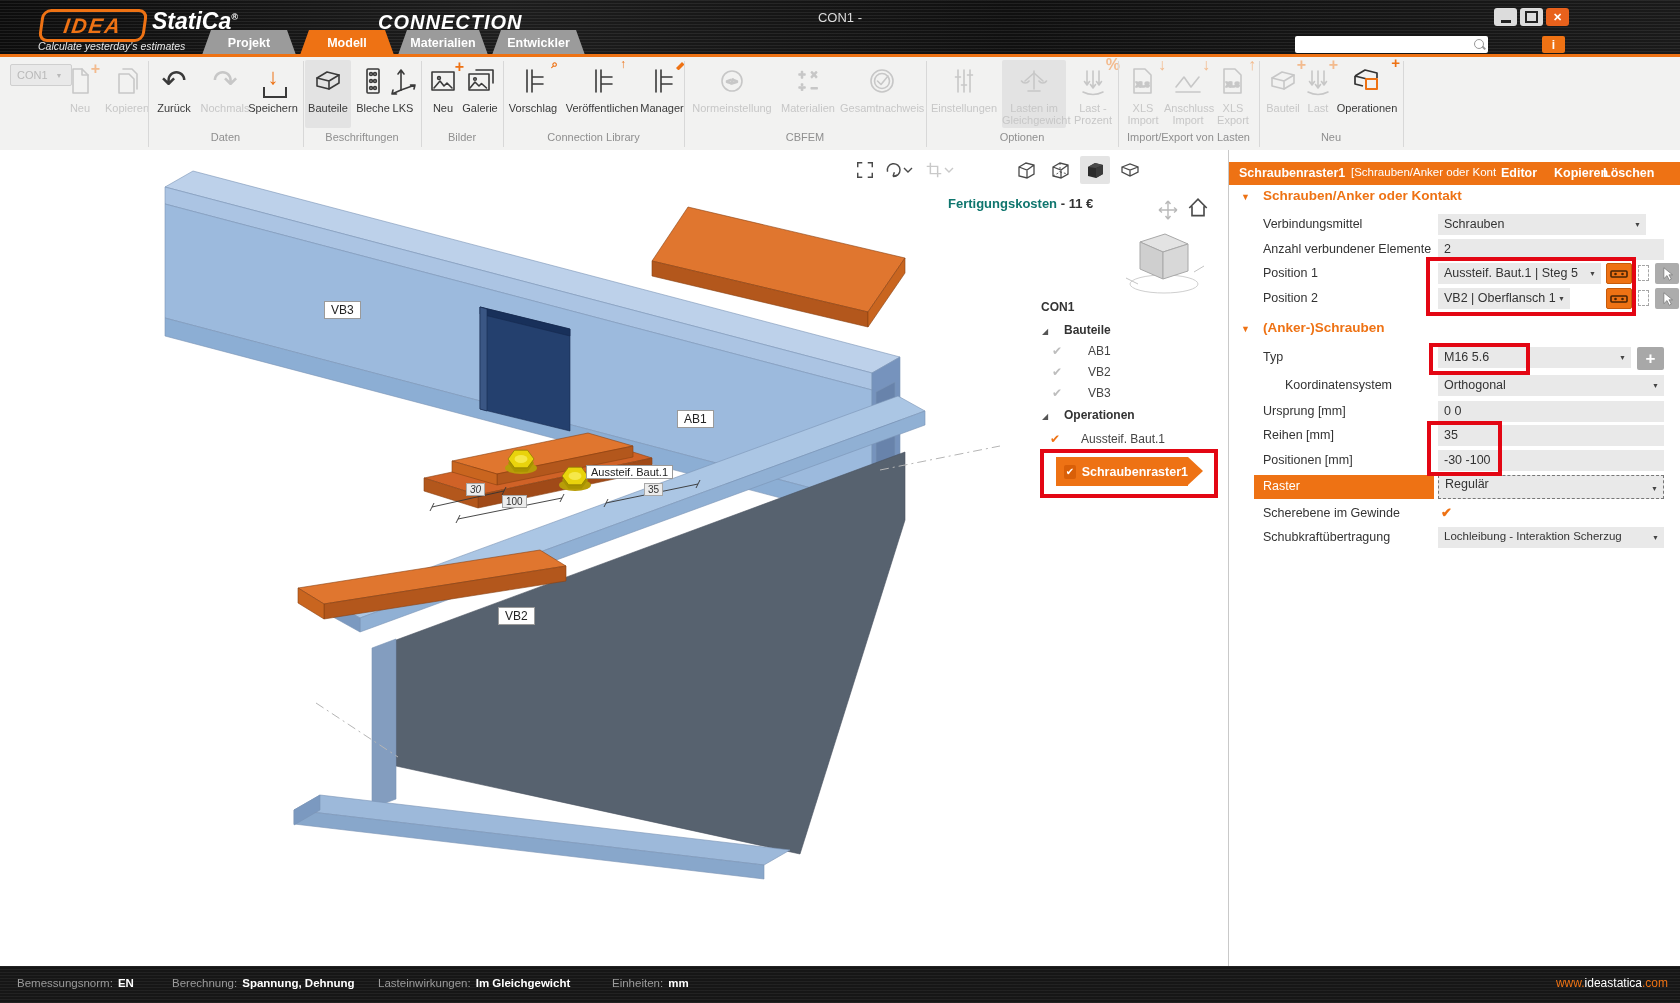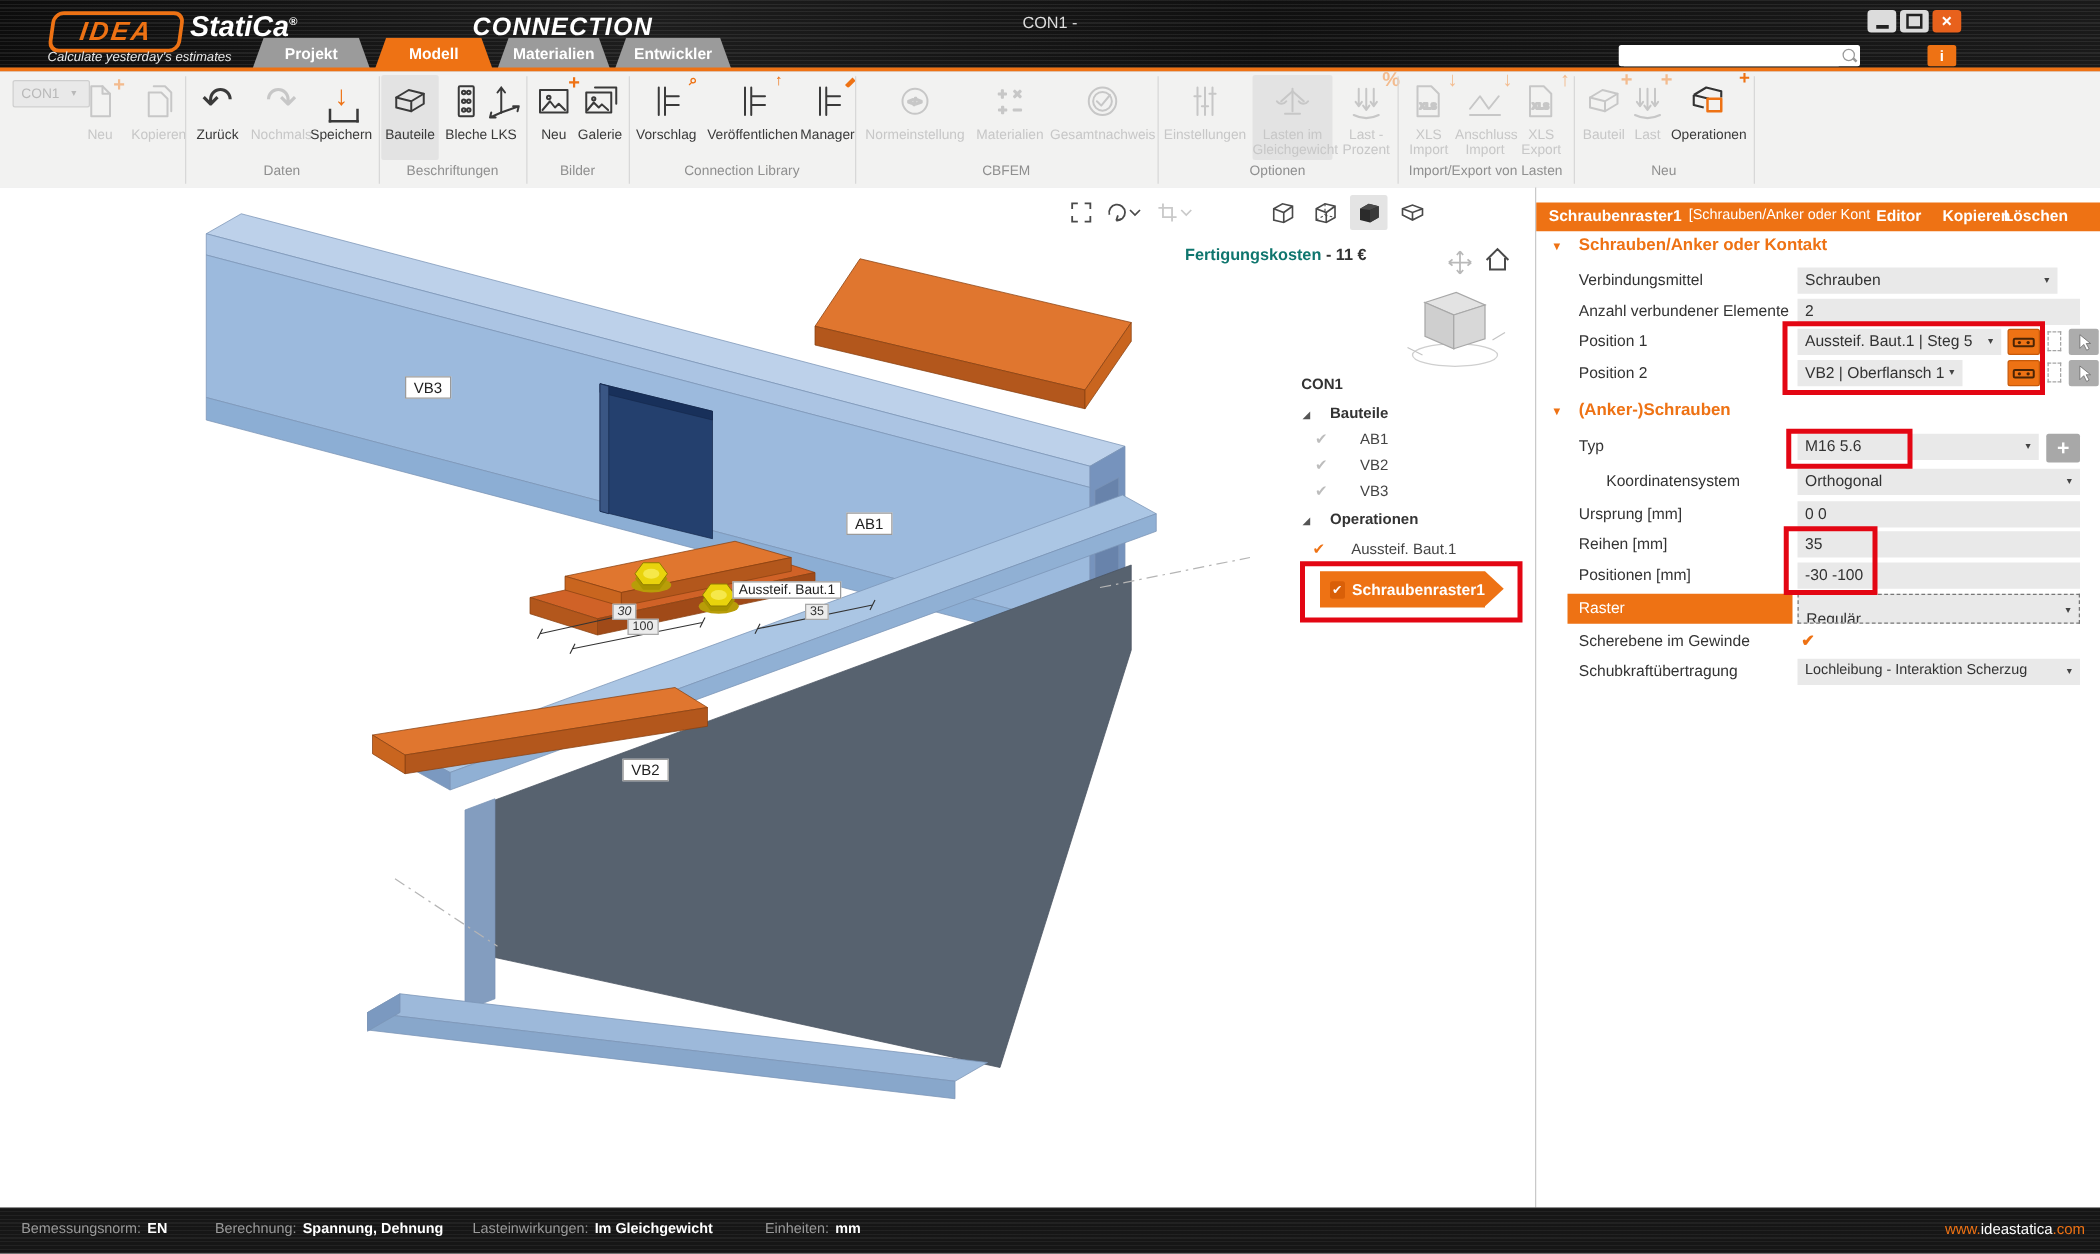--- a/index.html
+++ b/index.html
@@ -611,21 +611,21 @@
       <span class="lbl">Fertigungskosten</span>
       <span>-</span>
       <span>11 €</span>
     </div>
 
     
     <div class="chip" style="left:324px;top:151px;">VB3</div>
     <div class="chip" style="left:677px;top:260px;">AB1</div>
     <div class="chip" style="left:498px;top:457px;">VB2</div>
     <div class="chip" style="left:586px;top:315px;font-size:11px;padding:0 4px;">Aussteif. Baut.1</div>
-    <div class="dimchip" style="left:490px;top:333px;font-style:italic;">30</div>
+    <div class="dimchip" style="left:466px;top:333px;font-style:italic;">30</div>
     <div class="dimchip" style="left:502px;top:345px;">100</div>
     <div class="dimchip" style="left:644px;top:333px;">35</div>
 
     
     <div class="abs treetxt bold" style="left:1041px;top:150px;">CON1</div>
     <span class="abs tarrow" style="left:1042px;top:177px;">◢</span>
     <div class="abs treetxt bold" style="left:1064px;top:173px;">Bauteile</div>
     <span class="abs tcheck" style="left:1052px;top:194px;">✔</span>
     <div class="abs treetxt" style="left:1088px;top:194px;">AB1</div>
     <span class="abs tcheck" style="left:1052px;top:215px;">✔</span>
@@ -725,21 +725,21 @@
     <div class="abs fld" style="left:209px;top:275px;width:226px;">
       <span>35</span>
     </div>
 
     <div class="abs plabel" style="left:34px;top:303px;">Positionen [mm]</div>
     <div class="abs fld" style="left:209px;top:300px;width:226px;">
       <span>-30 -100</span>
     </div>
 
     <div class="abs rasterlbl" style="left:25px;top:325px;width:180px;">Raster</div>
-    <div class="abs fld" style="left:209px;top:325px;width:226px;height:24px;border:1px dashed #777;padding-top:12px;">
+    <div class="abs fld" style="left:209px;top:325px;width:226px;height:24px;border:1px dashed #777;padding-top:1px;">
       <span>Regulär</span><span class="dd" style="top:9px;">▼</span>
     </div>
 
     <div class="abs plabel" style="left:34px;top:356px;">Scherebene im Gewinde</div>
     <span class="abs checkmark" style="left:212px;top:355px;">✔</span>
 
     <div class="abs plabel" style="left:34px;top:380px;">Schubkraftübertragung</div>
     <div class="abs fld" style="left:209px;top:377px;width:226px;font-size:11.5px;">
       <span>Lochleibung - Interaktion Scherzug</span><span class="dd">▼</span>
     </div>

